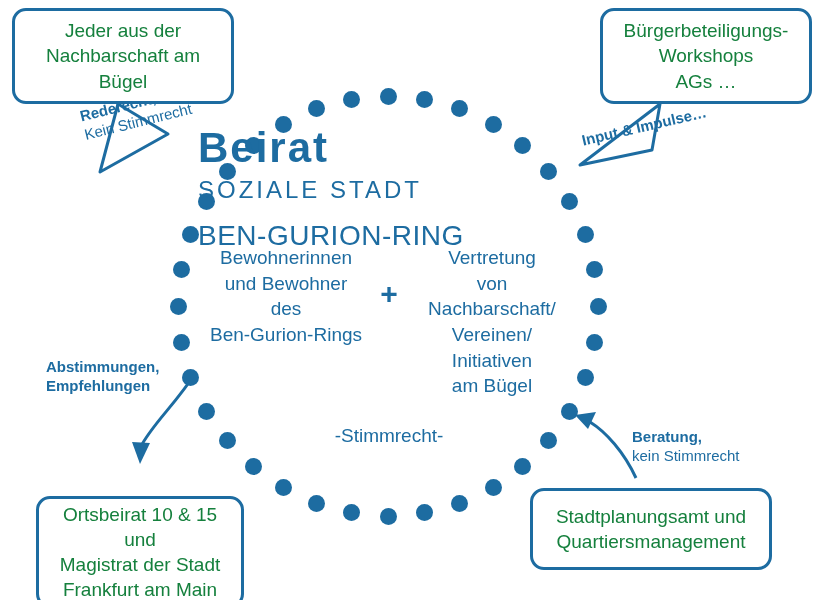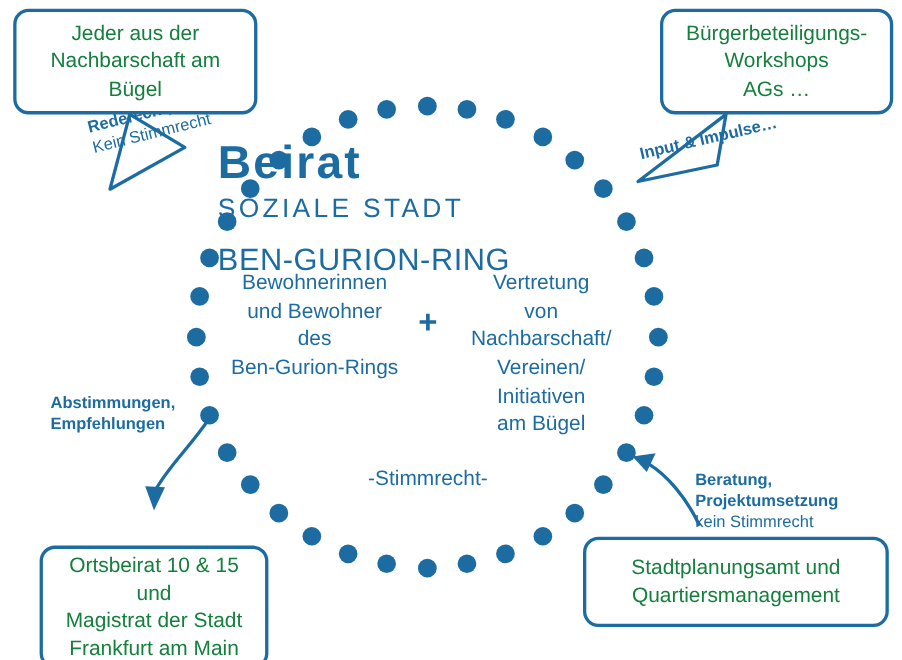--- a/index.html
+++ b/index.html
@@ -36,21 +36,21 @@
     align-items: center;
     justify-content: center;
     padding: 8px 10px;
     z-index: 6;
   }
   .box span { display: block; white-space: nowrap; }
 
   #box-nachbarschaft { left: 12px;  top: 8px;   width: 222px; height: 96px; }
   #box-buerger       { left: 600px; top: 8px;   width: 212px; height: 96px; }
   #box-ortsbeirat    { left: 36px;  top: 496px; width: 208px; height: 112px; }
-  #box-stadtplanung  { left: 530px; top: 488px; width: 278px; height: 82px; }
+  #box-stadtplanung  { left: 530px; top: 488px; width: 242px; height: 82px; }
 
   
   #ring {
     position: absolute;
     left: 178px;
     top: 96px;
     width: 420px;
     height: 420px;
     z-index: 1;
   }
@@ -248,21 +248,20 @@
     <div>Input &amp; Impulse…</div>
   </div>
 
   <div class="edge-label" id="lbl-abstimmungen">
     <div>Abstimmungen,</div>
     <div>Empfehlungen</div>
   </div>
 
   <div class="edge-label" id="lbl-beratung">
     <div>Beratung,</div>
-    <div>Projektumsetzung</div>
     <div class="light">kein Stimmrecht</div>
   </div>
 
   <div class="box" id="box-nachbarschaft">
     <span>Jeder aus der</span>
     <span>Nachbarschaft am</span>
     <span>Bügel</span>
   </div>
 
   <div class="box" id="box-buerger">

